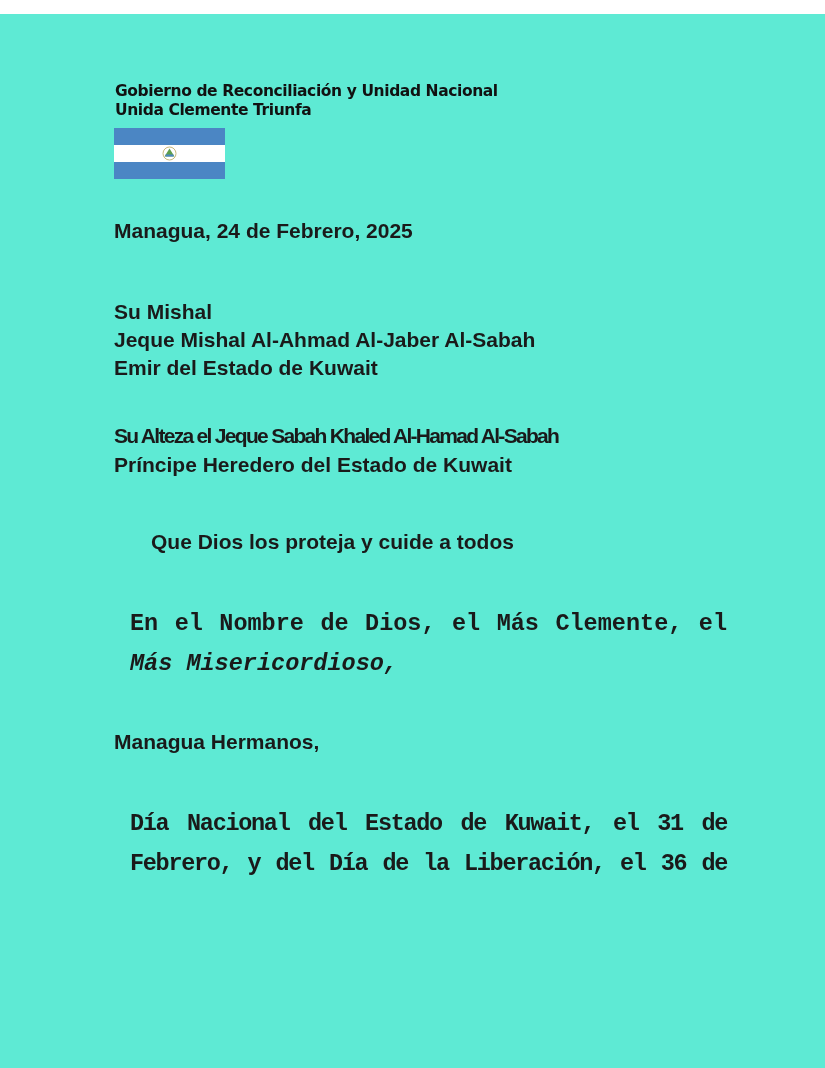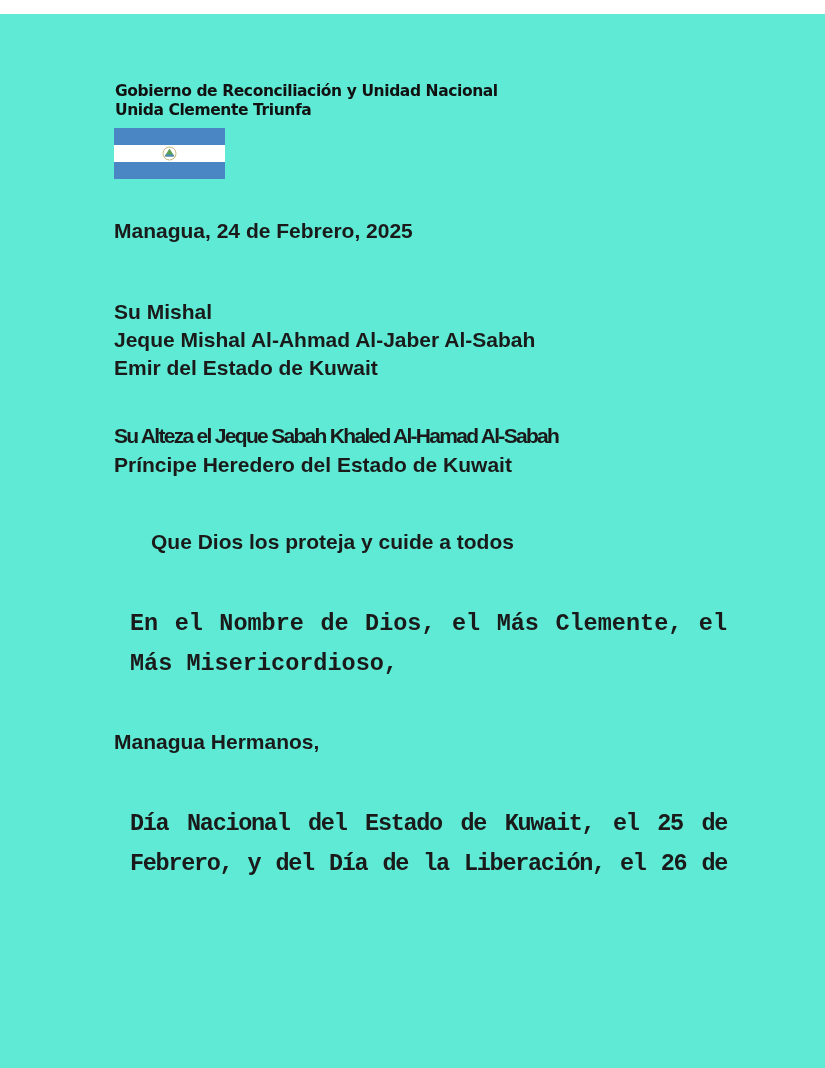--- a/index.html
+++ b/index.html
@@ -7,21 +7,21 @@
   .page { position: absolute; left: 0; top: 14px; width: 825px; height: 1068px; background: #5eead4; }
   .header { position: absolute; left: 115px; top: 68px; font-family: "DejaVu Sans", sans-serif; font-weight: bold; font-size: 15.5px; line-height: 19px; letter-spacing: -0.4px; color: #111; }
   .flag { position: absolute; left: 114px; top: 114px; width: 111px; height: 51px; }
   .flag .band { height: 17px; }
   .flag .blue { background: #4b86c4; }
   .flag .white { background: #ffffff; position: relative; }
   .mono { position: absolute; left: 114px; font-family: Liberation Sans, sans-serif; font-weight: bold; font-size: 21px; line-height: 28px; white-space: pre; color: #1a1a1a; }
   .condensed { letter-spacing: -1.7px; }
   .para { position: absolute; left: 114px; width: 597px; font-family: "Liberation Mono", "DejaVu Sans Mono", monospace; font-weight: bold; font-size: 23.5px; line-height: 40px; text-align: justify; text-align-last: left; color: #1a1a1a; margin-left: 16px; }
   .para.tight { letter-spacing: -1.3px; }
-  .line { display: block; }
+  .line { display: block; font-style: italic; }
   .jline { display: block; text-align: justify; text-align-last: justify; }
 </style>
 </head>
 <body>
 
 <div class="page">
 
   <div class="header">
     <div>Gobierno de Reconciliación y Unidad Nacional</div>
     <div>Unida Clemente Triunfa</div>
@@ -51,17 +51,17 @@
   <div class="mono" style="top:514px;margin-left:37px;">Que Dios los proteja y cuide a todos</div>
 
   <div class="para" style="top:590px;">
     <span class="jline">En el Nombre de Dios, el Más Clemente, el</span>
     <span class="line">Más Misericordioso,</span>
   </div>
 
   <div class="mono" style="top:714px;">Managua Hermanos,</div>
 
   <div class="para tight" style="top:790px;">
-    <span class="jline">Día Nacional del Estado de Kuwait, el 25 de</span>
-    <span class="jline">Febrero, y del Día de la Liberación, el 26 de</span>
+    <span class="jline">Día Nacional del Estado de Kuwait, el 31 de</span>
+    <span class="jline">Febrero, y del Día de la Liberación, el 36 de</span>
   </div>
 
 </div>
 
 </body></html>

